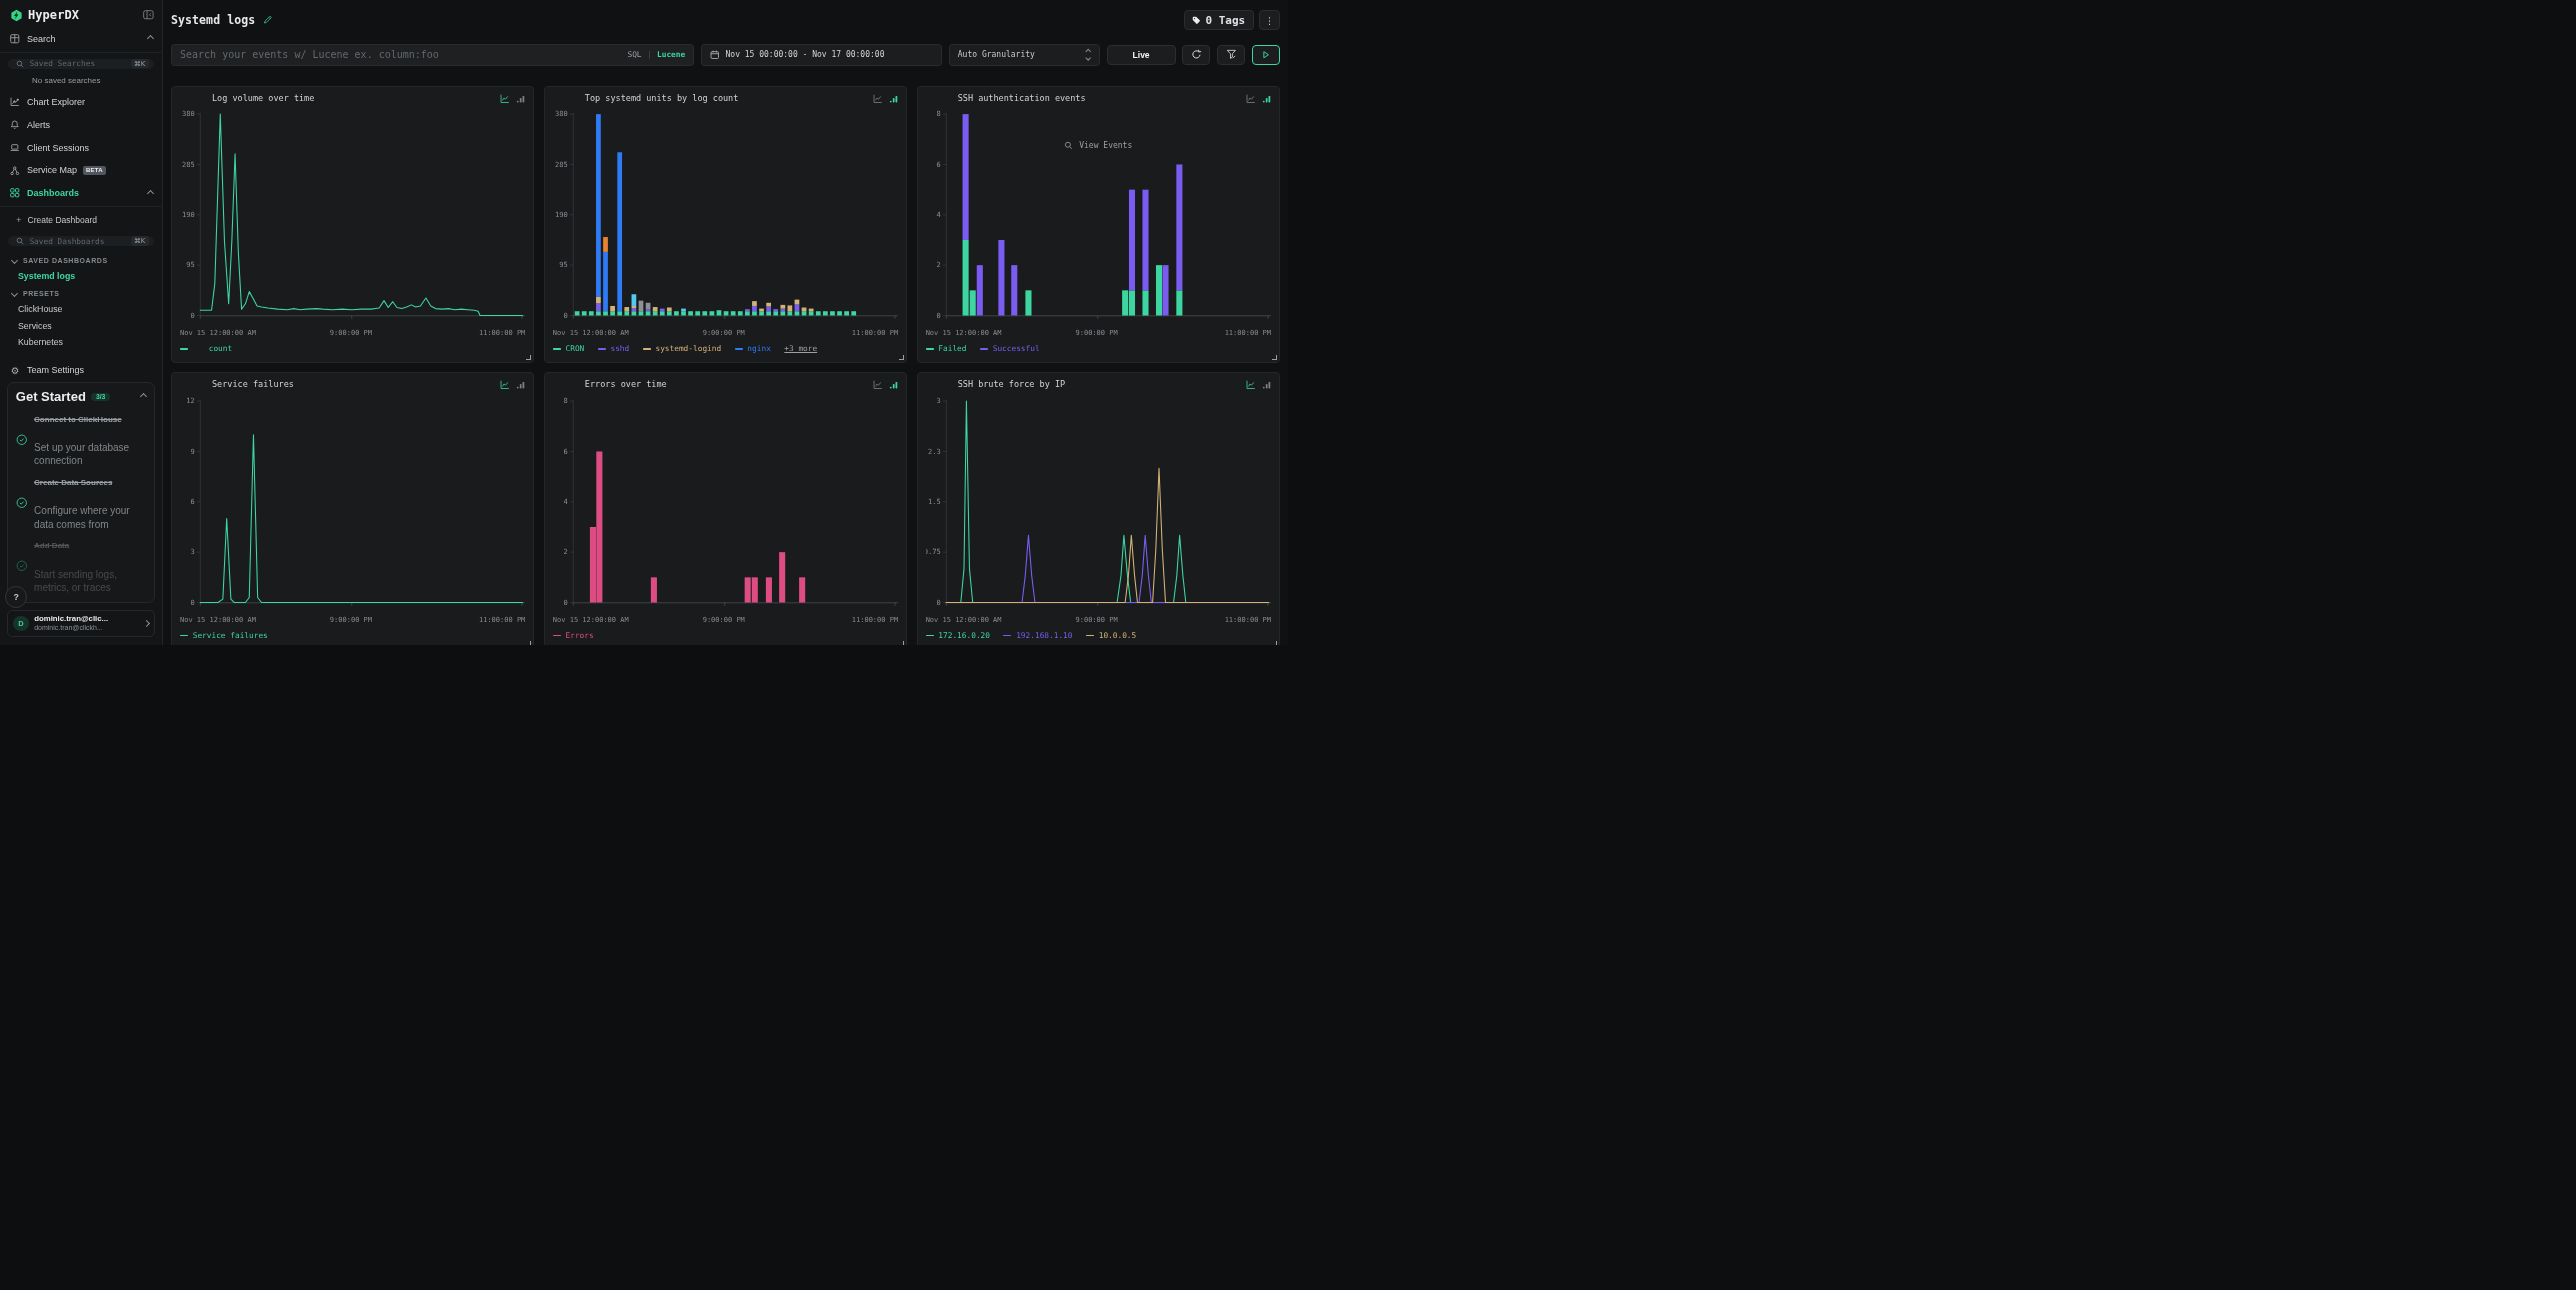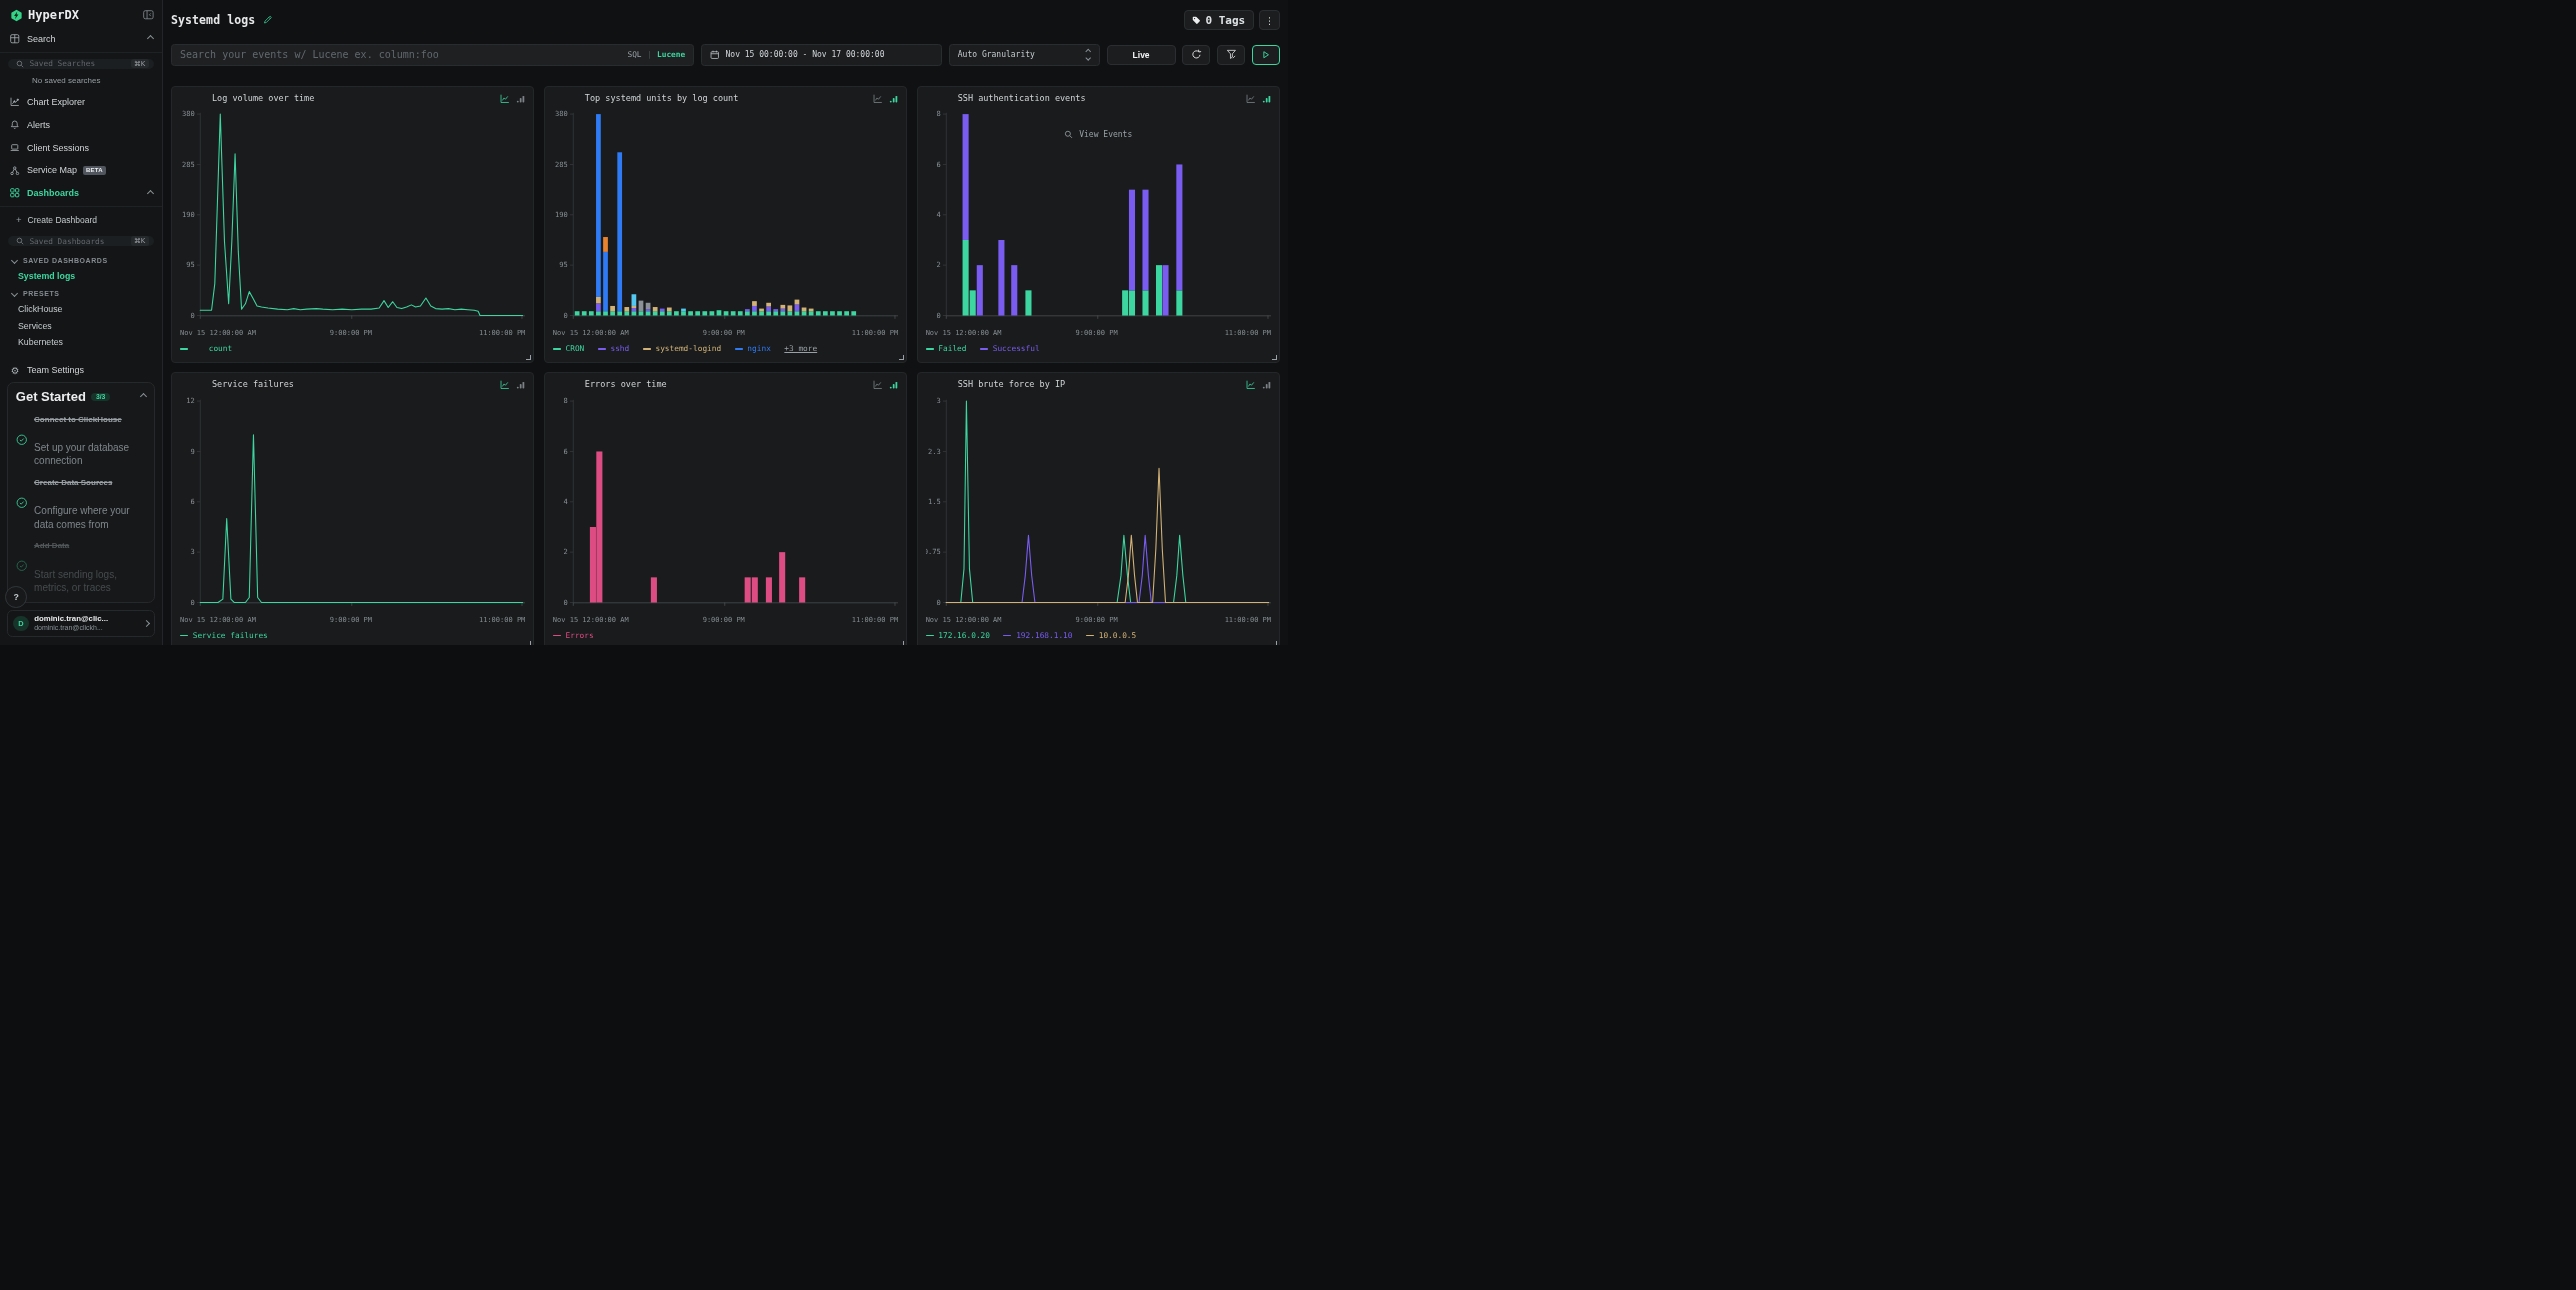--- a/index.html
+++ b/index.html
@@ -88,21 +88,21 @@
   .grid{display:grid;grid-template-columns:repeat(3,1fr);gap:9.5px;margin-top:20px;}
   .panel{background:#191b1d;border:0.7px solid #242729;border-radius:4px;height:277px;
          padding:6px 8px 4px;position:relative;box-sizing:border-box;}
   .panel-head{display:flex;align-items:flex-start;}
   .panel-title{margin:0;font-family:"DejaVu Sans Mono",monospace;font-size:8.5px;font-weight:normal;color:#d2d5d7;padding-left:32px;}
   .views{margin-left:auto;display:flex;gap:6px;align-items:center;margin-top:1.4px;}
   .vi{width:9.5px;height:9.5px;color:#7d8287;cursor:pointer;}
   .vi.active{color:#3ed6a0;}
   .chart-wrap{position:relative;margin-top:2.7px;}
   .chart-svg{display:block;width:100%;height:223px;}
-  .view-events{position:absolute;top:24px;left:50%;transform:translateX(-50%);display:flex;align-items:center;
+  .view-events{position:absolute;top:35px;left:50%;transform:translateX(-50%);display:flex;align-items:center;
                gap:6px;color:#9aa0a5;font-family:"DejaVu Sans Mono",monospace;font-size:8px;cursor:pointer;}
   .xlabels{position:relative;height:10px;font-family:"DejaVu Sans Mono",monospace;font-size:7px;color:#878d92;}
   .xt{position:absolute;top:0;white-space:nowrap;}
   .xt-left{left:0;} .xt-center{left:49.5%;transform:translateX(-50%);} .xt-right{right:0;}
   .legend{display:flex;gap:13.5px;margin-top:5.4px;align-items:center;font-family:"DejaVu Sans Mono",monospace;font-size:7.8px;}
   .leg-item{display:flex;align-items:center;gap:4.7px;cursor:pointer;}
   .dash{display:inline-block;width:8px;height:1.4px;border-radius:0.7px;}
   .rh{position:absolute;right:2px;bottom:2px;width:4px;height:4px;
       border-right:1.4px solid #9aa0a5;border-bottom:1.4px solid #9aa0a5;cursor:nwse-resize;}
   svg.oi{display:block;}

